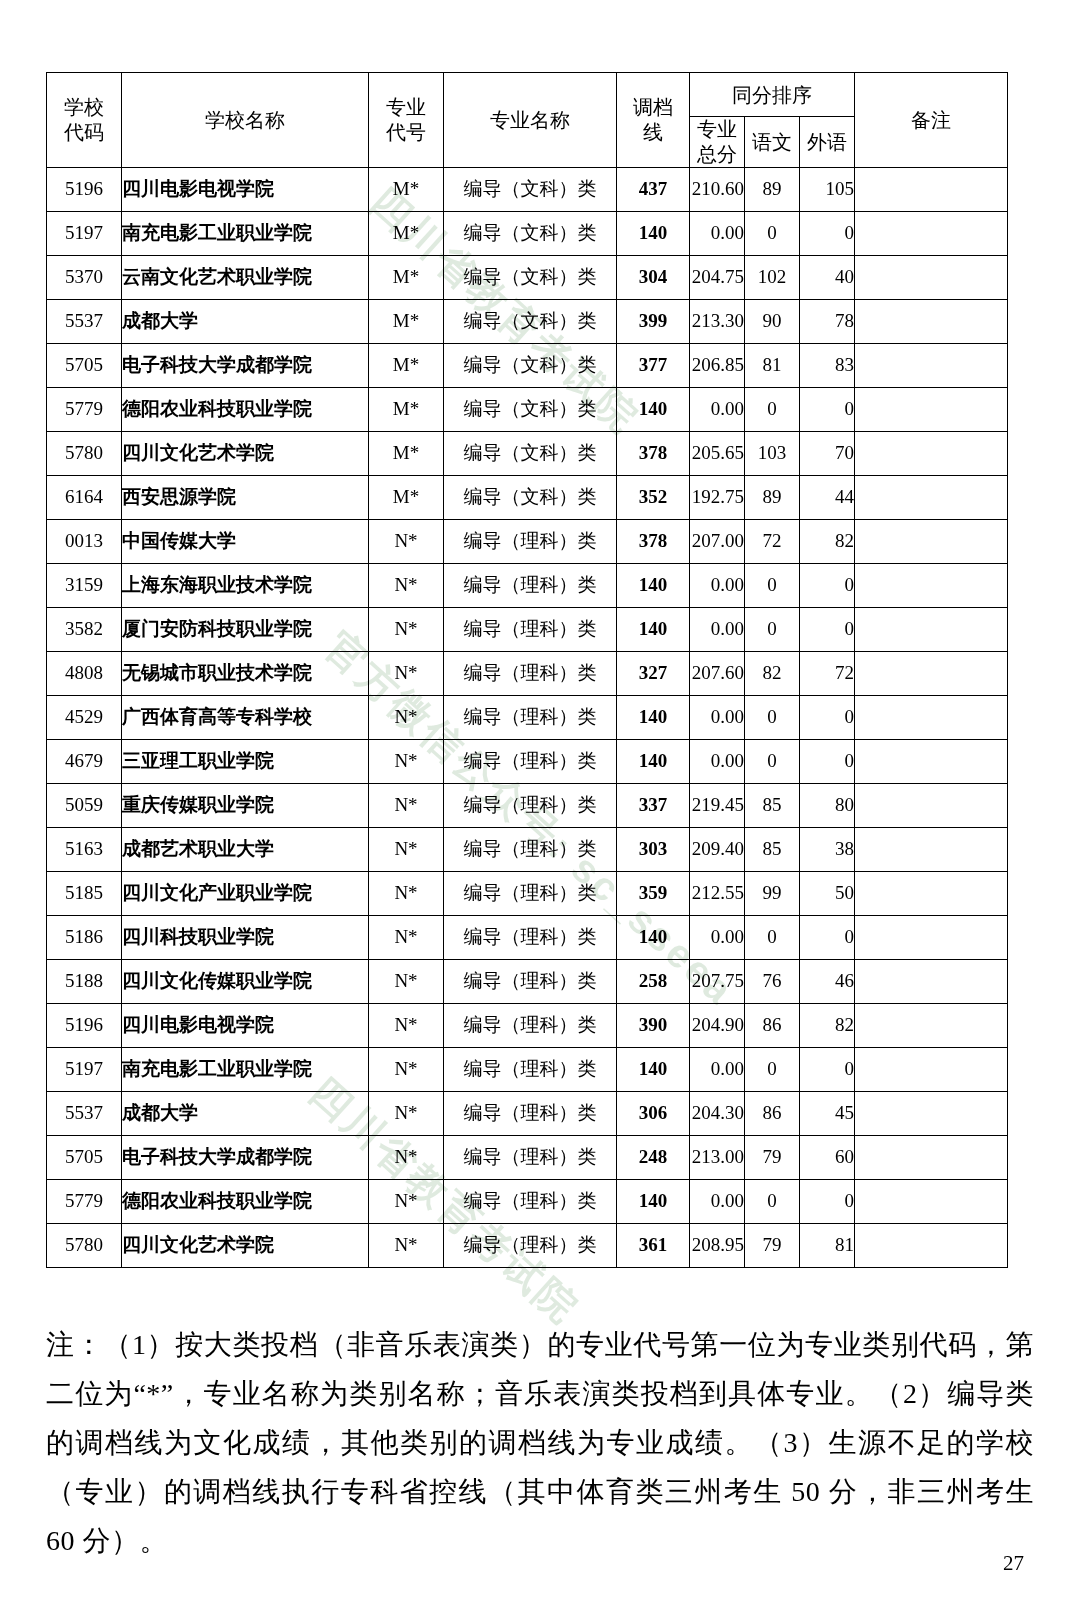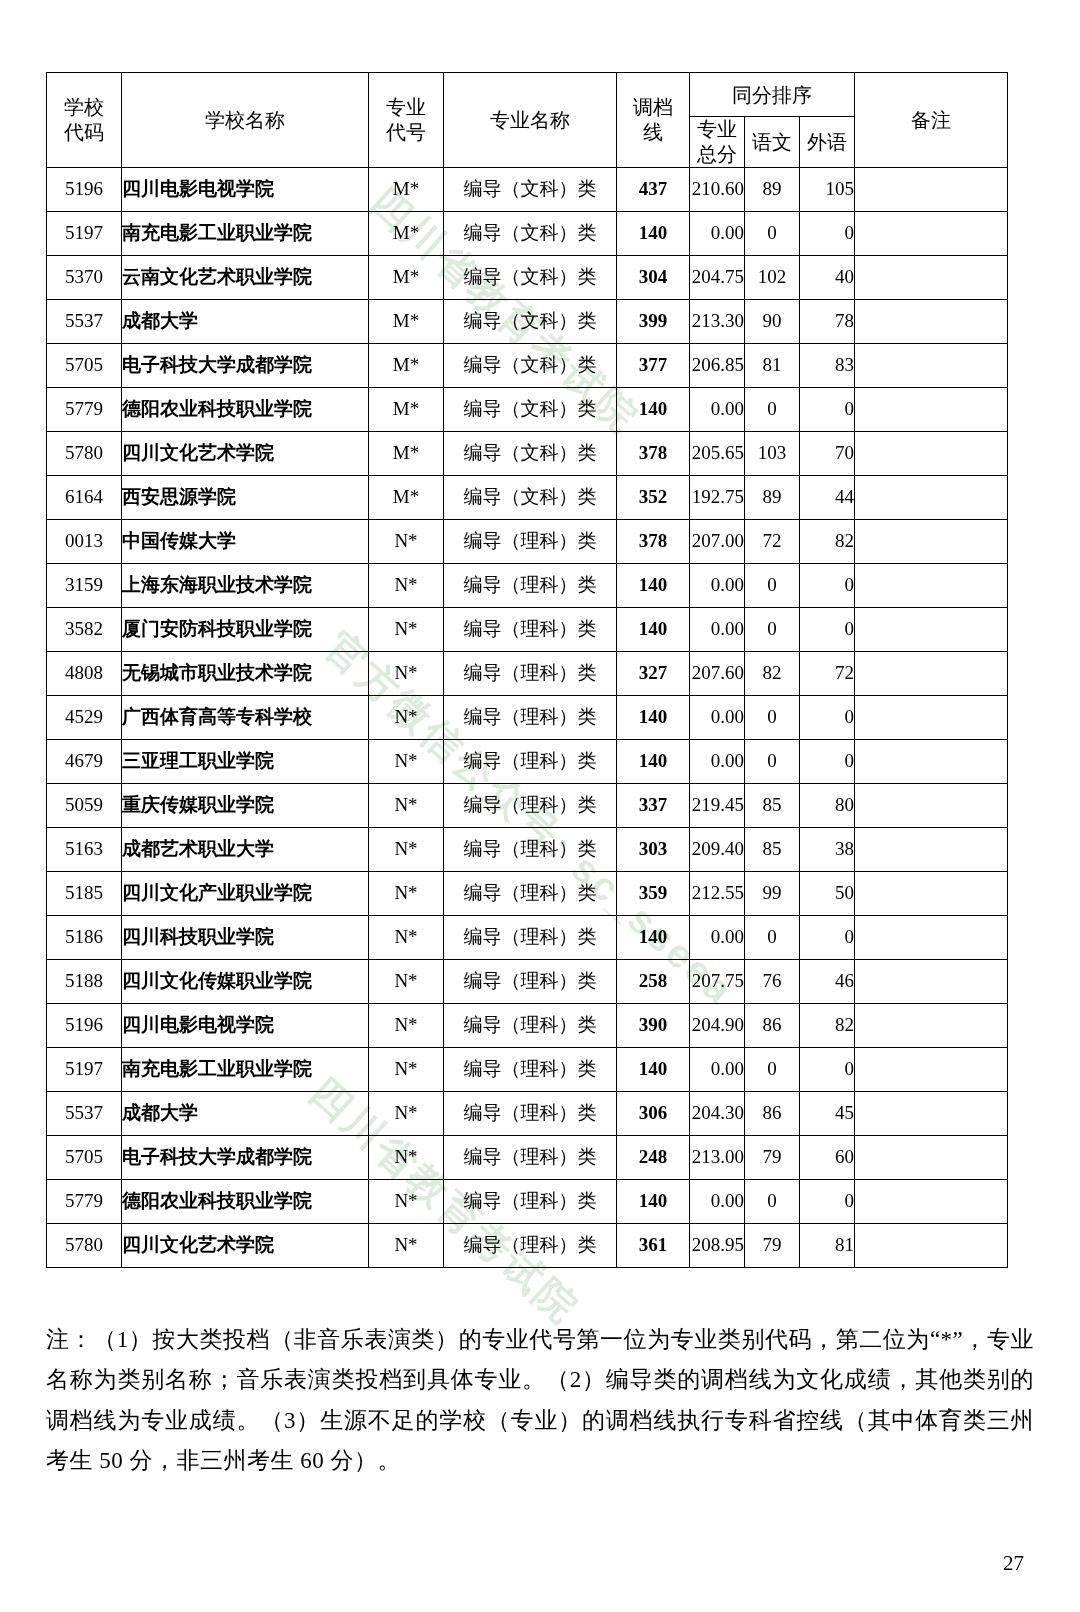--- a/index.html
+++ b/index.html
@@ -90,21 +90,21 @@
   .col-chn    { width: 64px;  text-align: center; }
   .col-eng    { width: 64px;  text-align: right; }
   .col-note   { width: 152px; text-align: center; }
   .hdr-2line {
     line-height: 1.25;
   }
   .notes {
     position: relative;
     z-index: 10;
     margin-top: 52px;
-    font-size: 23px;
+    font-size: 28px;
     line-height: 1.75;
     text-align: justify;
     text-justify: inter-ideograph;
     letter-spacing: 0.5px;
   }
   .notes p { margin: 0; text-indent: 0; }
   .page-number {
     position: absolute;
     right: 56px;
     bottom: 36px;

